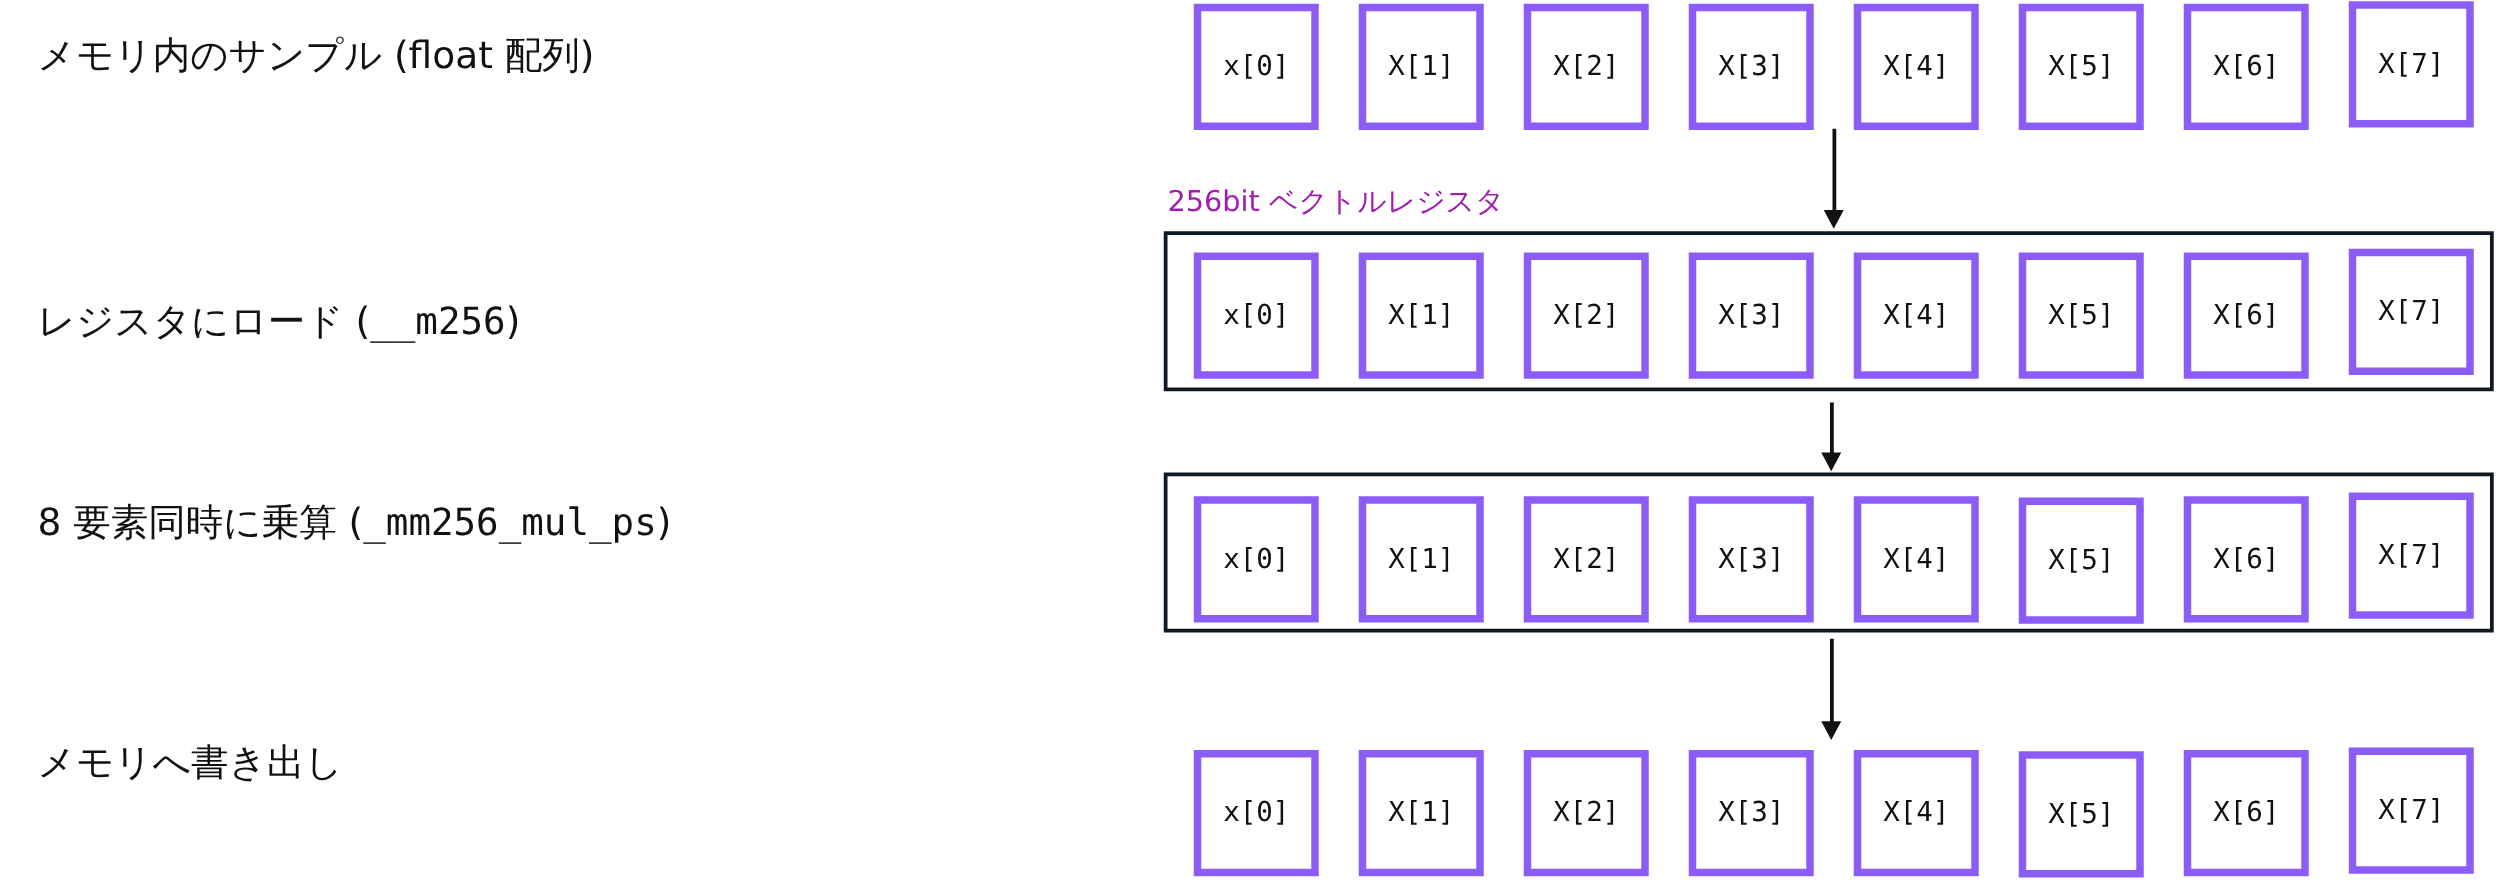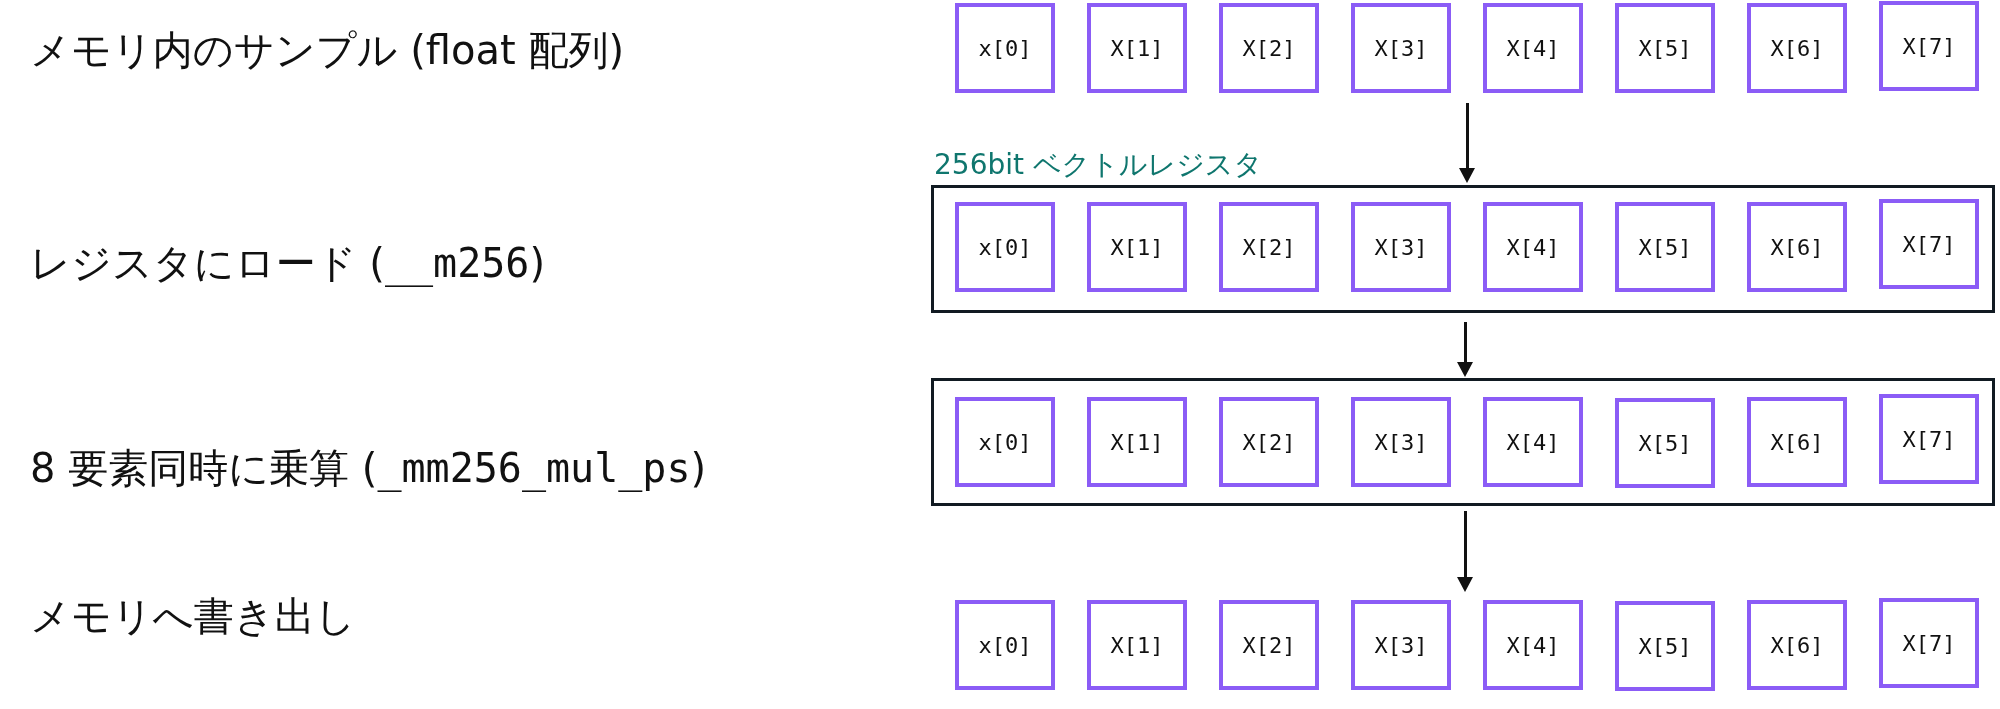--- a/index.html
+++ b/index.html
@@ -1,38 +1,38 @@
 <!DOCTYPE html>
 <html><head>
 <meta charset="utf-8">
 <style>
   html, body { margin:0; padding:0; background:#ffffff; }
   body { width:2000px; height:709px; position:relative; overflow:hidden;
          font-family:"DejaVu Sans", sans-serif; color:#111; }
-  .step-label { position:absolute; left:30px; font-size:40px; line-height:1; white-space:nowrap; color:#111; }
+  .step-label { position:absolute; left:30px; font-size:30px; line-height:1; white-space:nowrap; color:#111; }
   .step-label .code { font-family:"DejaVu Sans Mono", monospace; }
-  .reg-caption { position:absolute; left:934px; top:146px; font-size:28px; color:#0f766e; white-space:nowrap; }
+  .reg-caption { position:absolute; left:934px; top:146px; font-size:23px; color:#a21caf; white-space:nowrap; }
   .register { position:absolute; left:931px; width:1064px; height:128px; border:3px solid #111a22; box-sizing:border-box; }
-  .cell { position:absolute; width:100px; height:90px; border:4px solid #8b5cf6; box-sizing:border-box;
+  .cell { position:absolute; width:100px; height:101px; border:6px solid #8b5cf6; box-sizing:border-box;
           display:flex; align-items:center; justify-content:center; background:#fff;
           font-family:"DejaVu Sans Mono", monospace; font-size:22px; color:#111; }
   .arrow { position:absolute; width:3px; background:#111; }
   .arrow::after { content:""; position:absolute; left:-7px; bottom:-14px; width:0; height:0;
                   border-left:8px solid transparent; border-right:8px solid transparent; border-top:15px solid #111; }
 </style>
 </head>
 <body>
 
 <div class="step-label" style="top:30px;">
   <span>メモリ内のサンプル (float 配列)</span>
 </div>
 <div class="step-label" style="top:243px;">
   <span>レジスタにロード (</span><span class="code">__m256</span><span>)</span>
 </div>
-<div class="step-label" style="top:448px;">
+<div class="step-label" style="top:404px;">
   <span>8 要素同時に乗算 (</span><span class="code">_mm256_mul_ps</span><span>)</span>
 </div>
 <div class="step-label" style="top:596px;">
   <span>メモリへ書き出し</span>
 </div>
 
 <div class="reg-caption">256bit ベクトルレジスタ</div>
 
 <div class="register" style="top:185px;"></div>
 <div class="register" style="top:378px;"></div>

